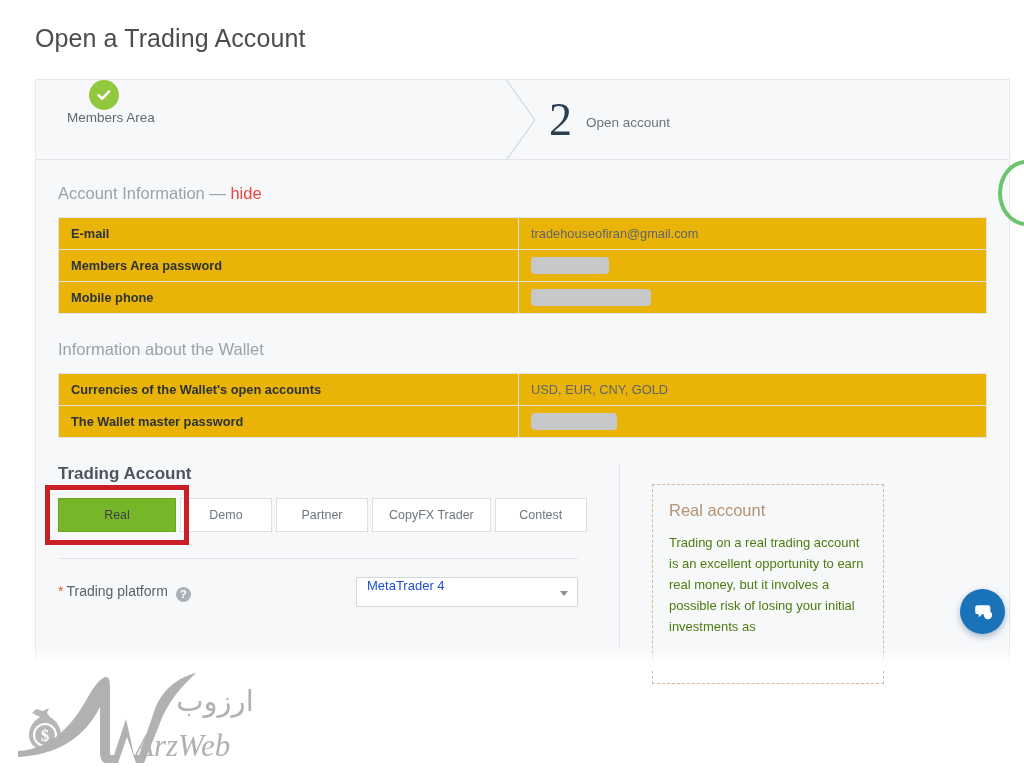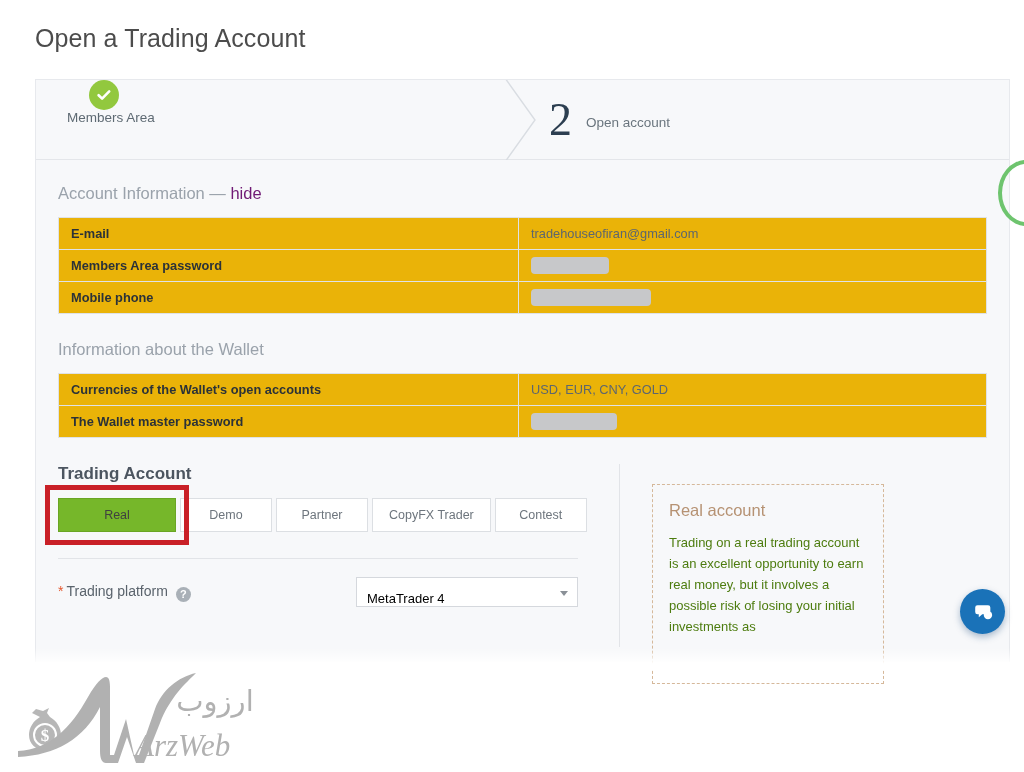--- a/index.html
+++ b/index.html
@@ -57,21 +57,21 @@
     margin-left: 14px; font-size: 13.5px; color: #6a757e; align-self: center;
     padding-top: 4px;
   }
 
   
   .card-body { padding: 24px 22px 0 22px; }
   .section-title {
     font-size: 16.5px; color: #9aa2ab; font-weight: 400; margin-bottom: 14px;
   }
   .section-title .link {
-    color: #701a75; text-decoration: none; cursor: pointer; margin-top: 43px;
+    color: #ef4444; text-decoration: none; cursor: pointer; margin-top: 43px;
   }
   .section-title .dash { color: #9aa2ab; }
 
   table.info {
     width: 100%; border-collapse: collapse; background: #eab308;
     table-layout: fixed;
   }
   table.info td {
     border: 1px solid #dfe2e6; height: 32px; padding: 0 12px;
     font-size: 12.8px; vertical-align: middle;
@@ -121,22 +121,22 @@
   }
   .req-star { color: #e4572e; margin-right: 3px; }
   .help-icon {
     display: inline-block; width: 15px; height: 15px; border-radius: 50%;
     background: #a9b0b7; color: #fff; font-size: 11px; line-height: 15px;
     text-align: center; margin-left: 8px; vertical-align: -2px; cursor: pointer;
     font-weight: bold;
   }
   .select-box {
     width: 222px; height: 30px; background: #fff; border: 1px solid #d5d8dd;
-    display: flex; align-items: flex-end; padding: 0 10px;
-    font-size: 13px; color: #000000; position: relative; cursor: pointer;
+    display: flex; align-items: flex-start; padding: 0 10px;
+    font-size: 13px; color: #1d4ed8; position: relative; cursor: pointer;
   }
   .select-box .caret {
     position: absolute; right: 9px; top: 13px;
     width: 0; height: 0; border-left: 4px solid transparent;
     border-right: 4px solid transparent; border-top: 5px solid #8a9097;
   }
 
   
   .vdiv {
     position: absolute; left: 561px; top: 0; width: 1px; height: 183px;

